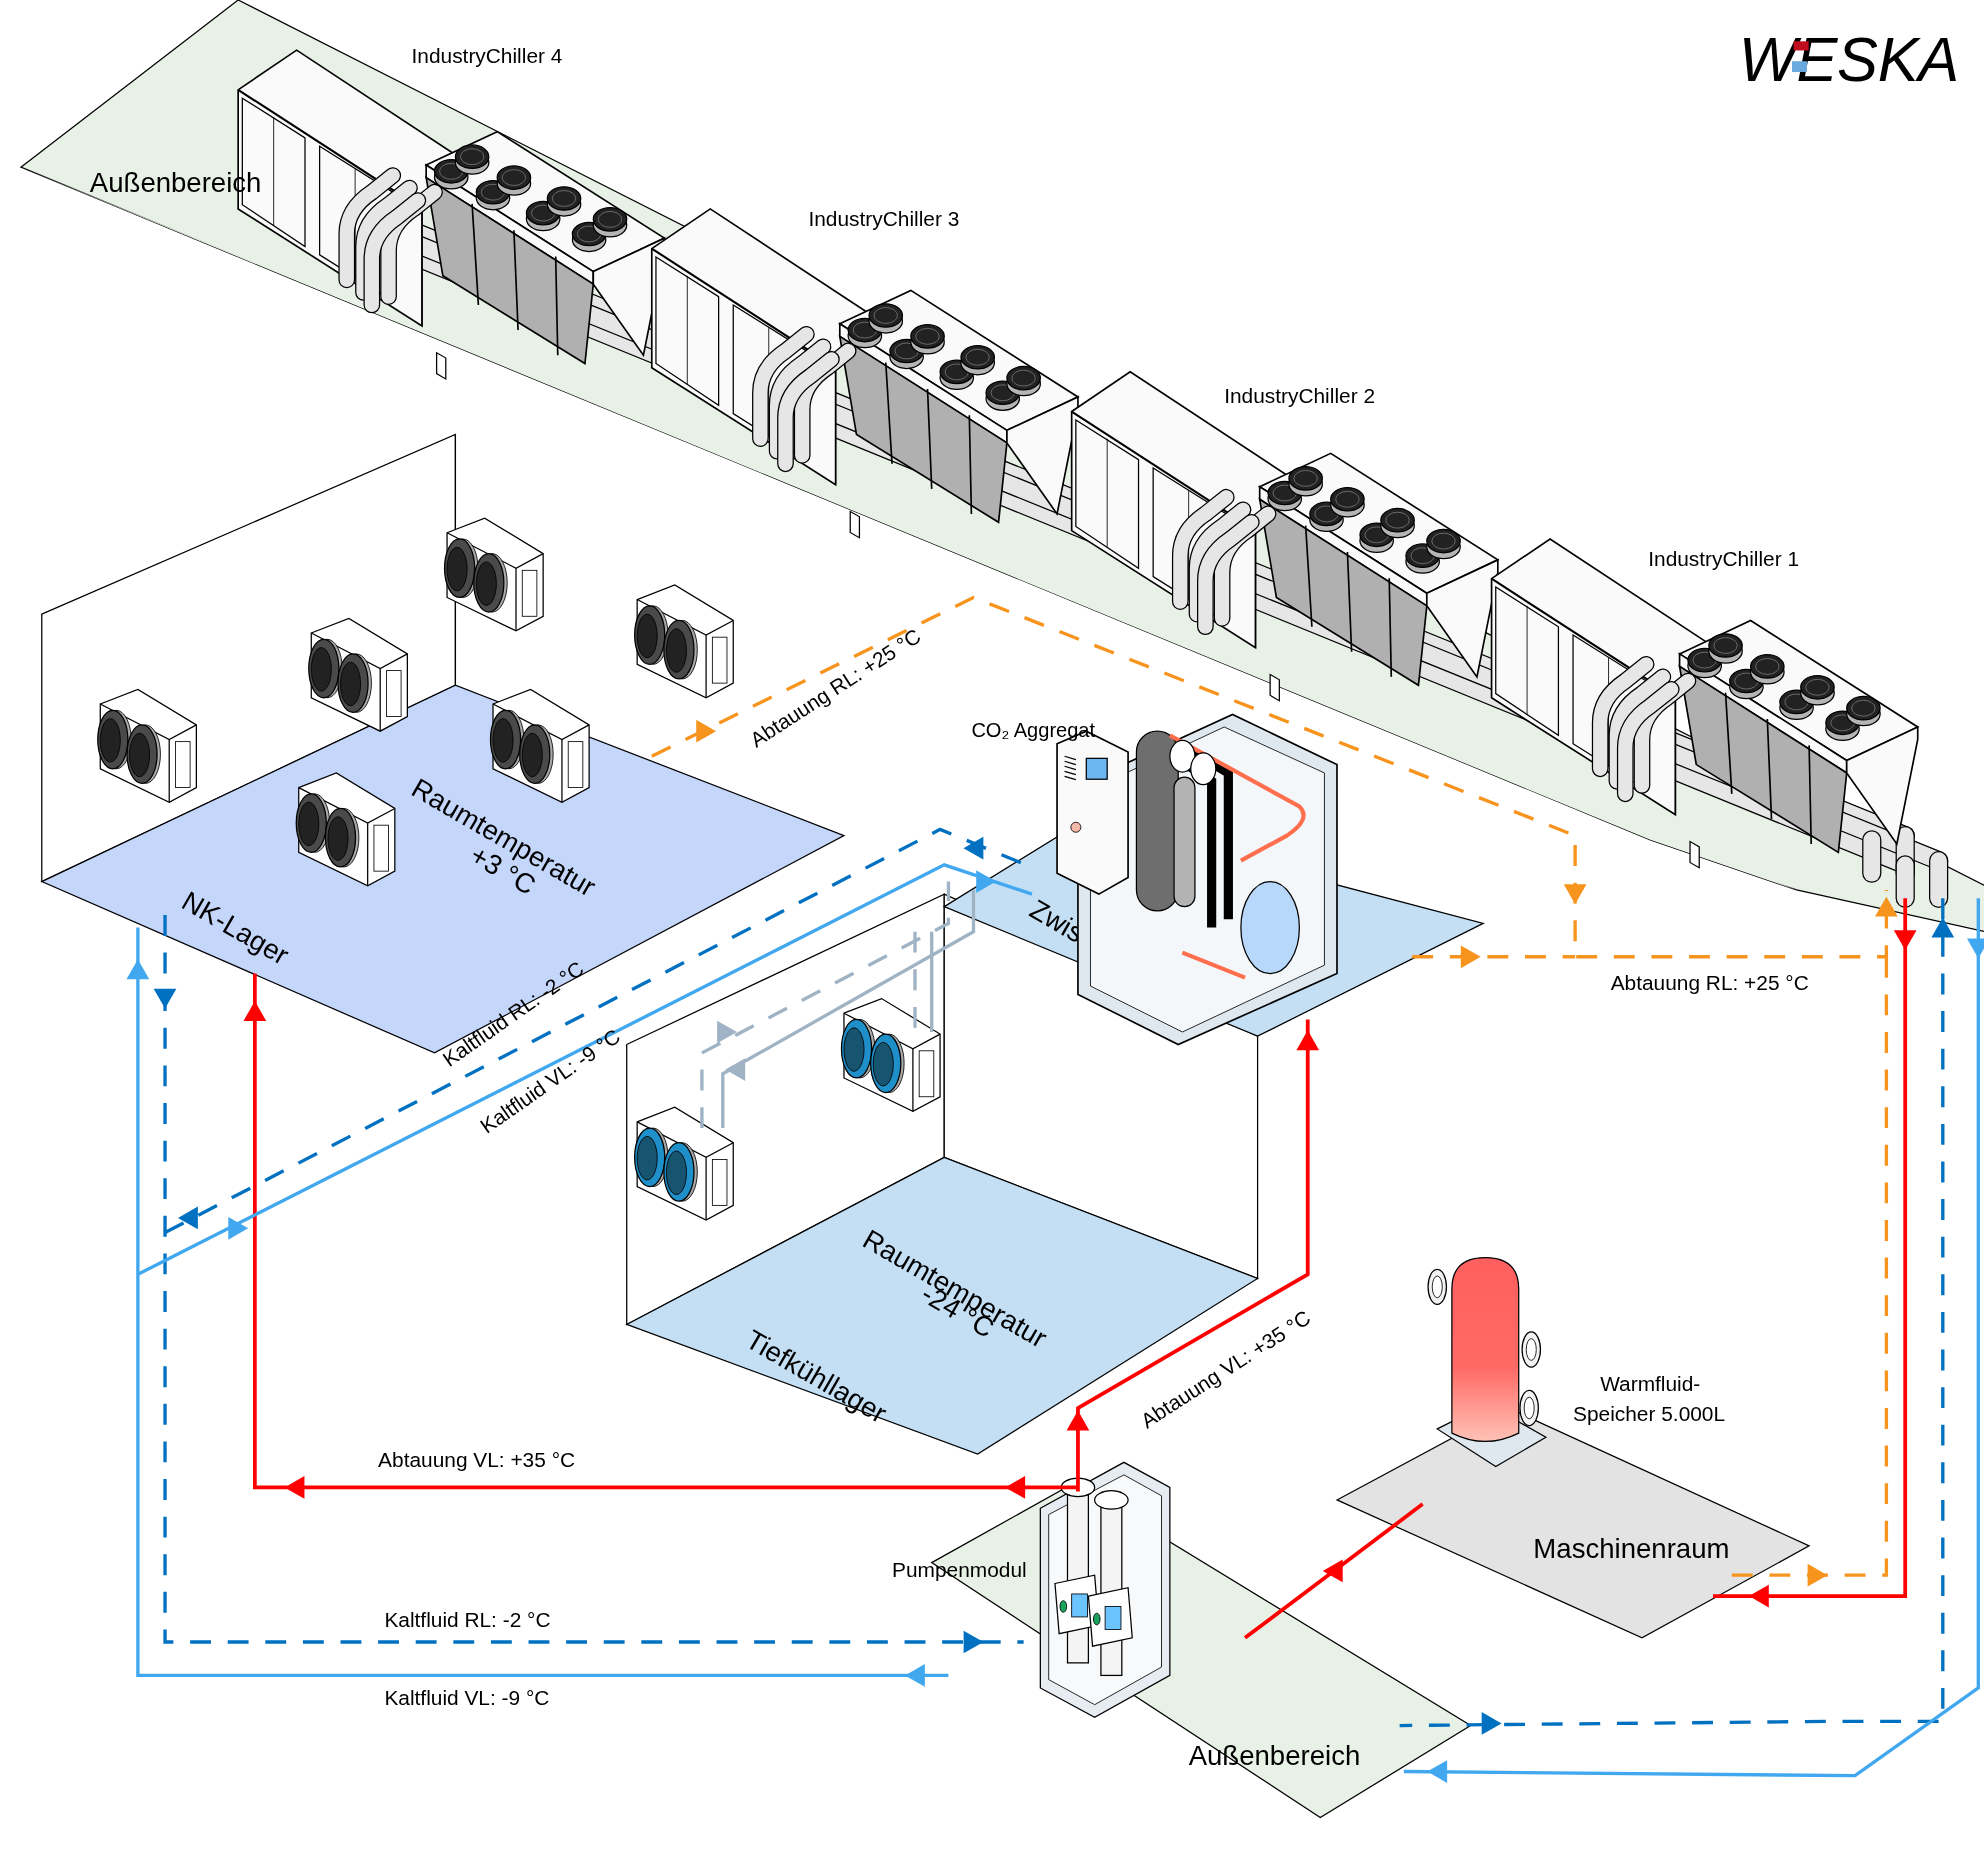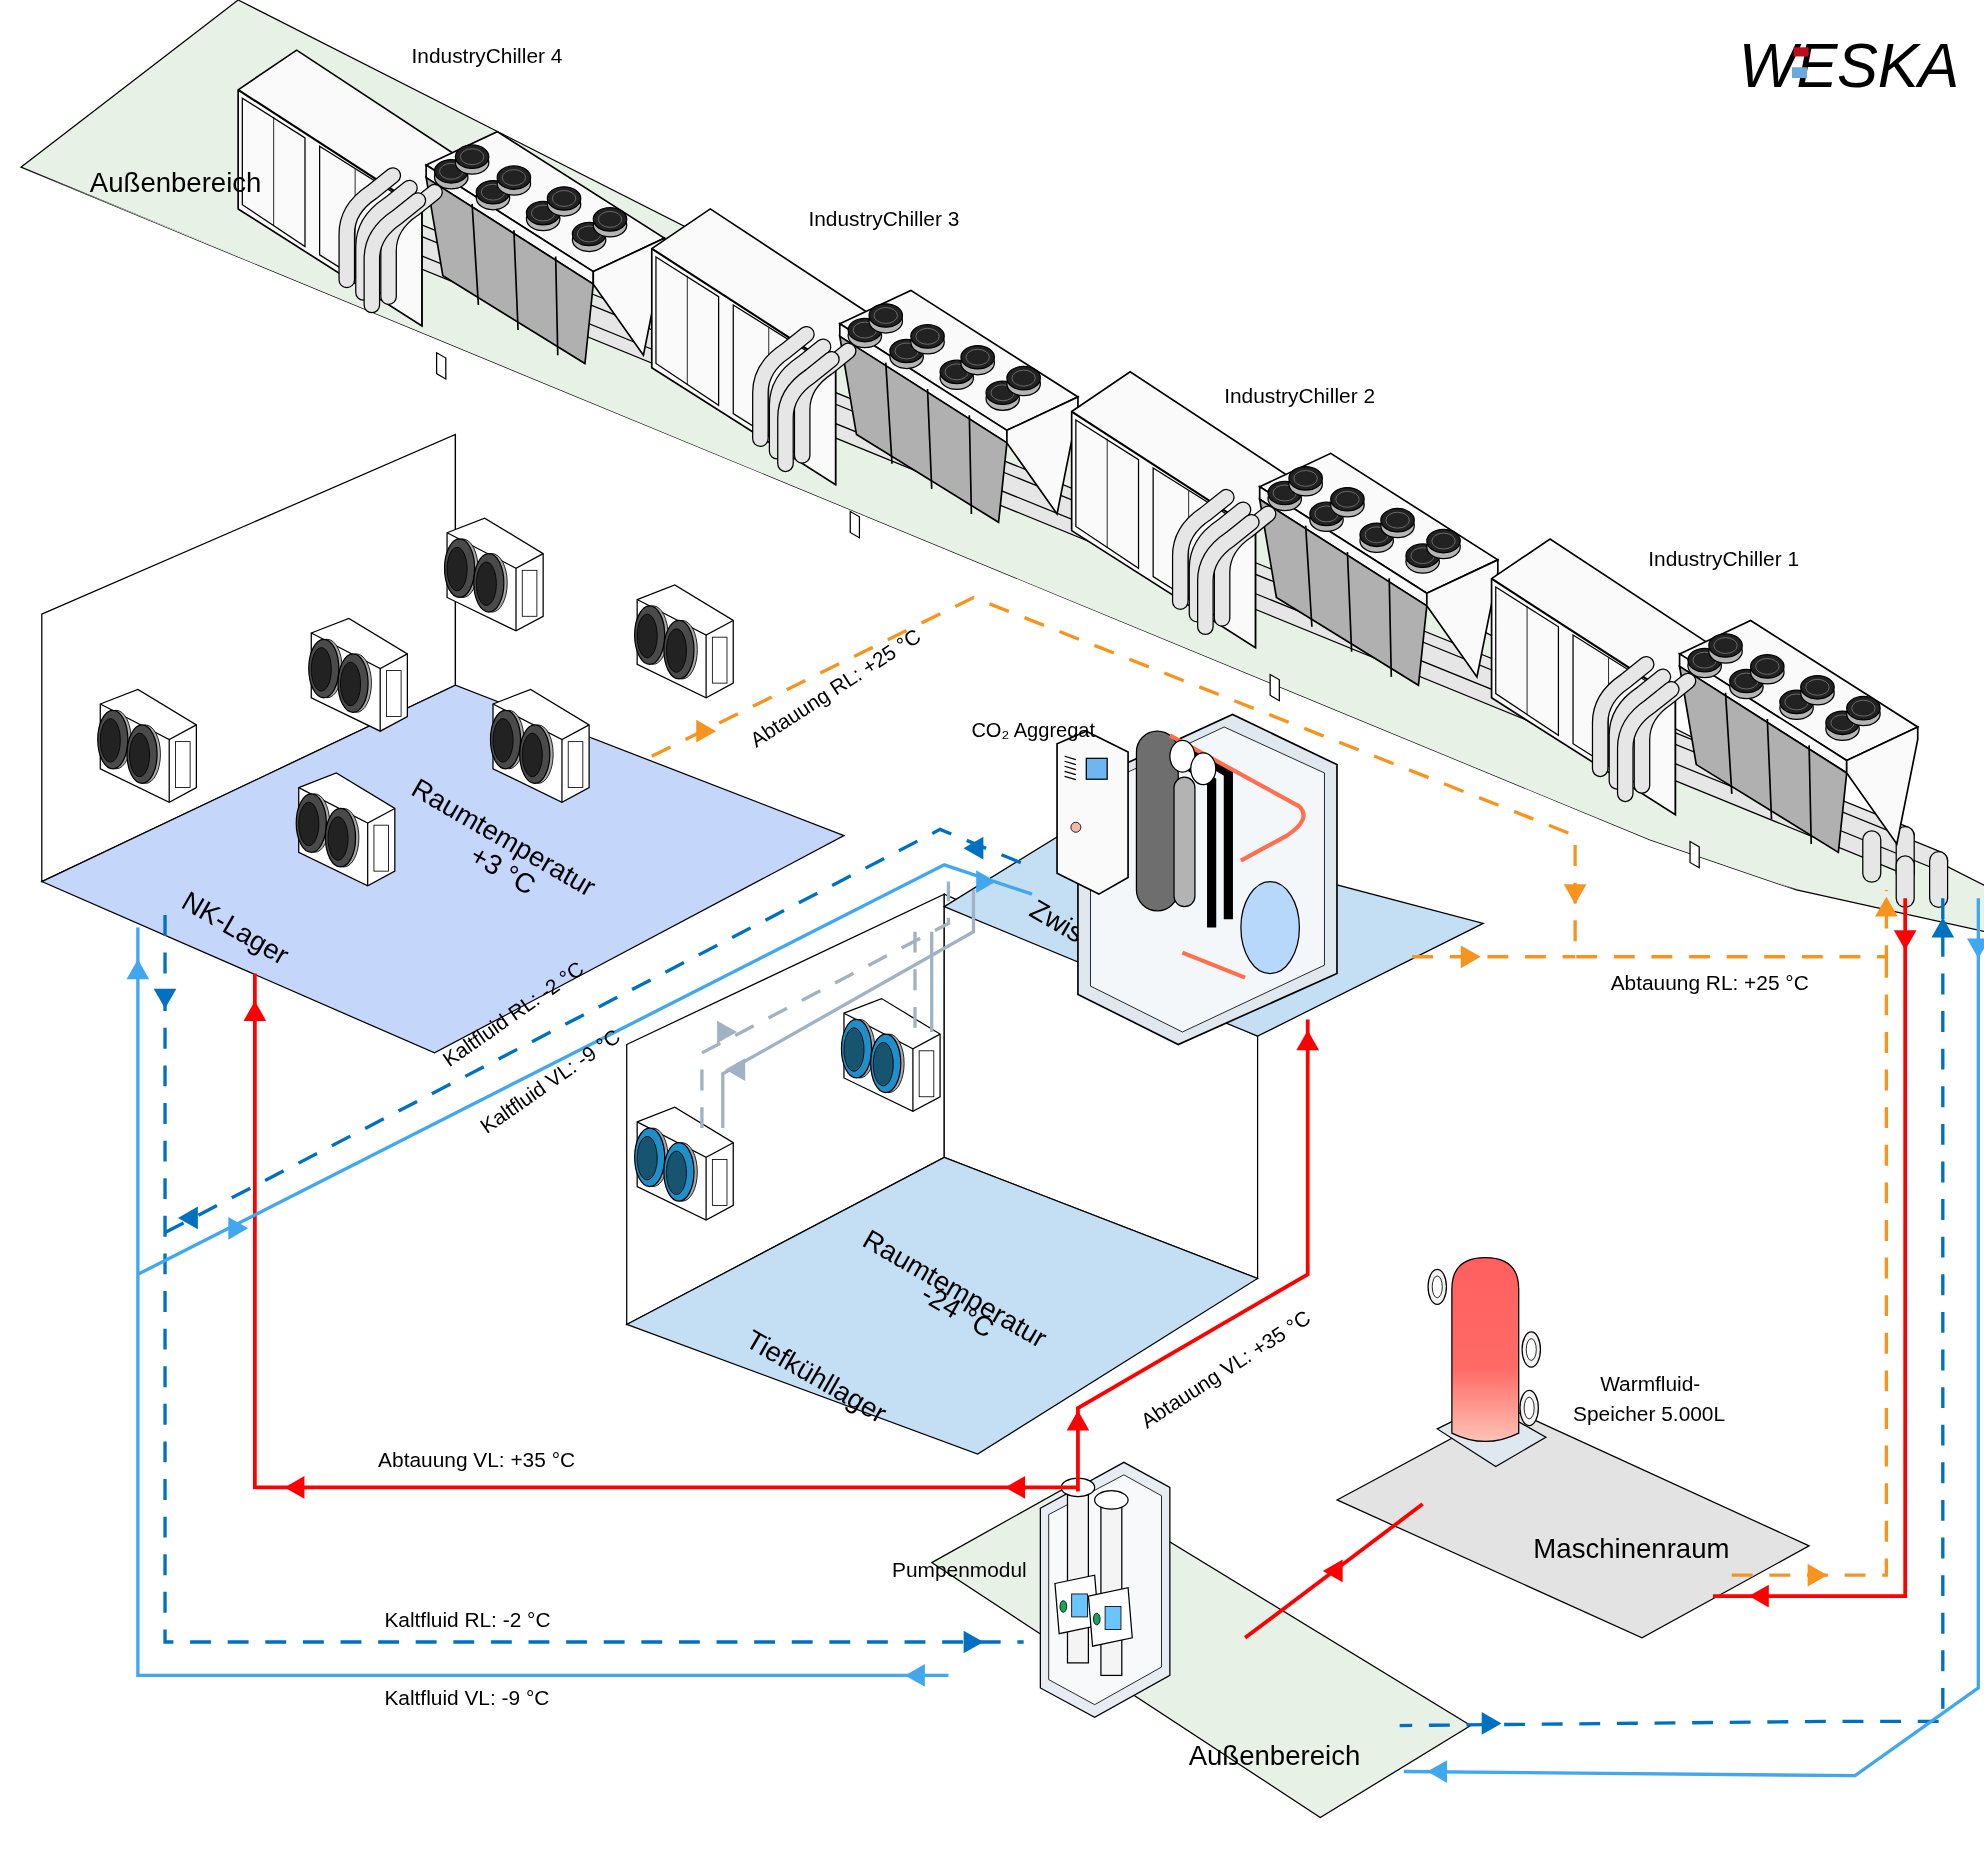--- a/index.html
+++ b/index.html
@@ -2,21 +2,21 @@
 <html style="font-size:6.7px"><head>
 <meta charset="utf-8">
 <style>
   html, body { margin: 0; padding: 0; background: #ffffff; }
   body { width: 1985px; height: 1853px; overflow: hidden; position: relative; font-family: "Liberation Sans", sans-serif; }
   #stage { position: absolute; left: 0; top: 0; width: 1985px; height: 1853px; }
   svg text { font-family: "Liberation Sans", sans-serif; fill: #000; }
   .lbl { font-size: 50px; }
   .lbl-lg { font-size: 66px; }
   .lbl-cn { font-size: 48px; }
-  .logo { position: absolute; left: 1738px; top: 39px; font-family: "Liberation Sans", sans-serif; font-style: italic; font-size: 63px; letter-spacing: -0.8px; color: #ec4899; line-height: 1; }
+  .logo { position: absolute; left: 1738px; top: 33px; font-family: "Liberation Sans", sans-serif; font-style: italic; font-size: 63px; letter-spacing: -0.8px; color: #ec4899; line-height: 1; }
 </style>
 </head>
 <body>
 
 <div id="stage">
 <svg id="svg" width="1985" height="1853" viewBox="0 0 4751 4435" xmlns="http://www.w3.org/2000/svg">
   <defs>
     <linearGradient id="tankGrad" x1="0" y1="0" x2="0" y2="1">
       <stop offset="0" stop-color="#ff5f5f"></stop>
       <stop offset="0.6" stop-color="#ff6a66"></stop>

